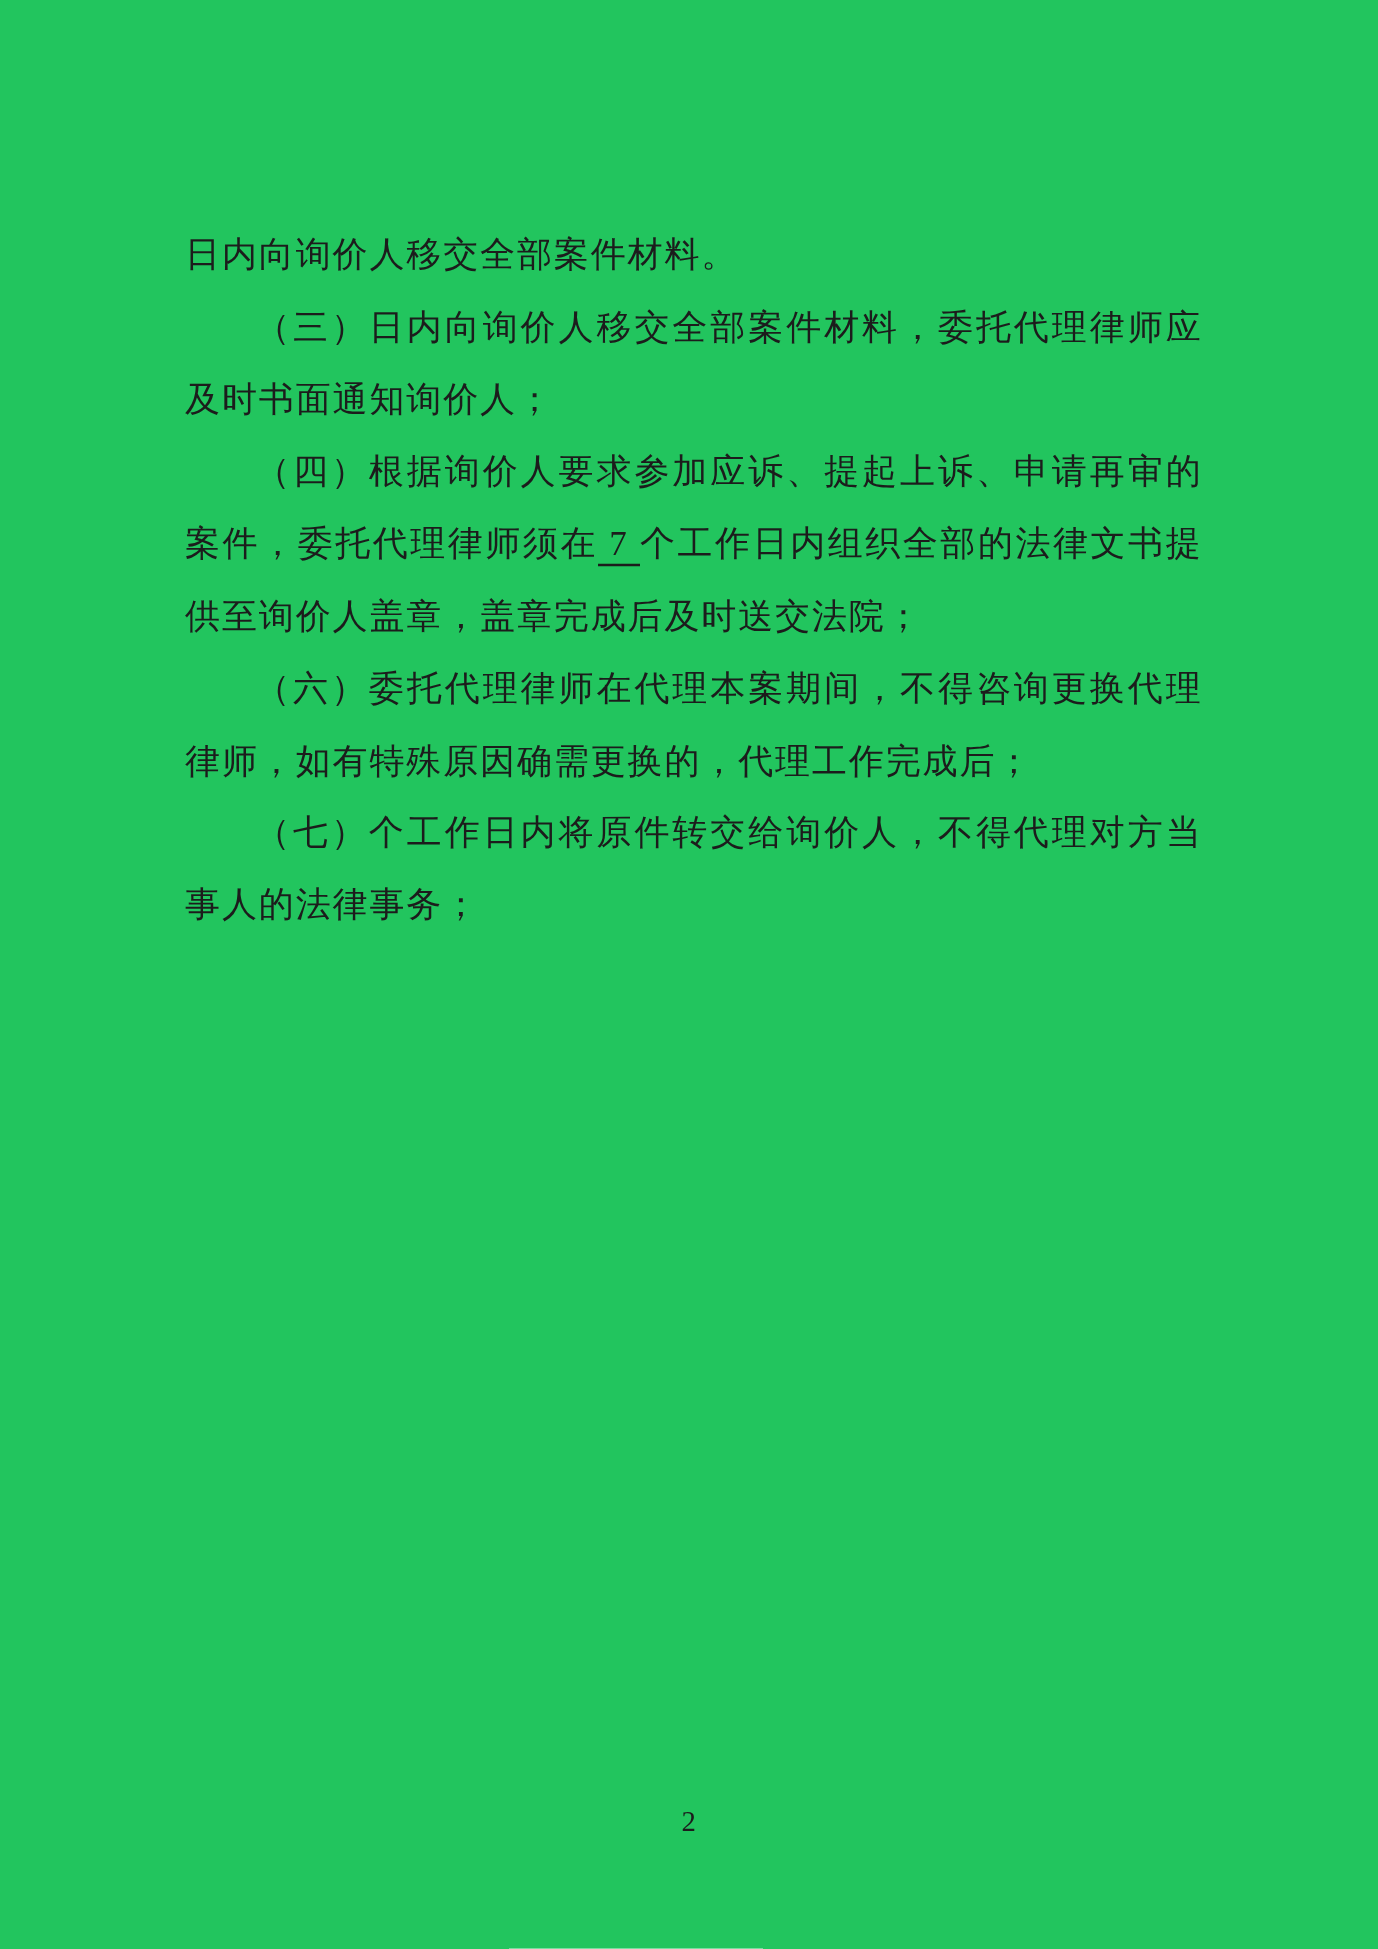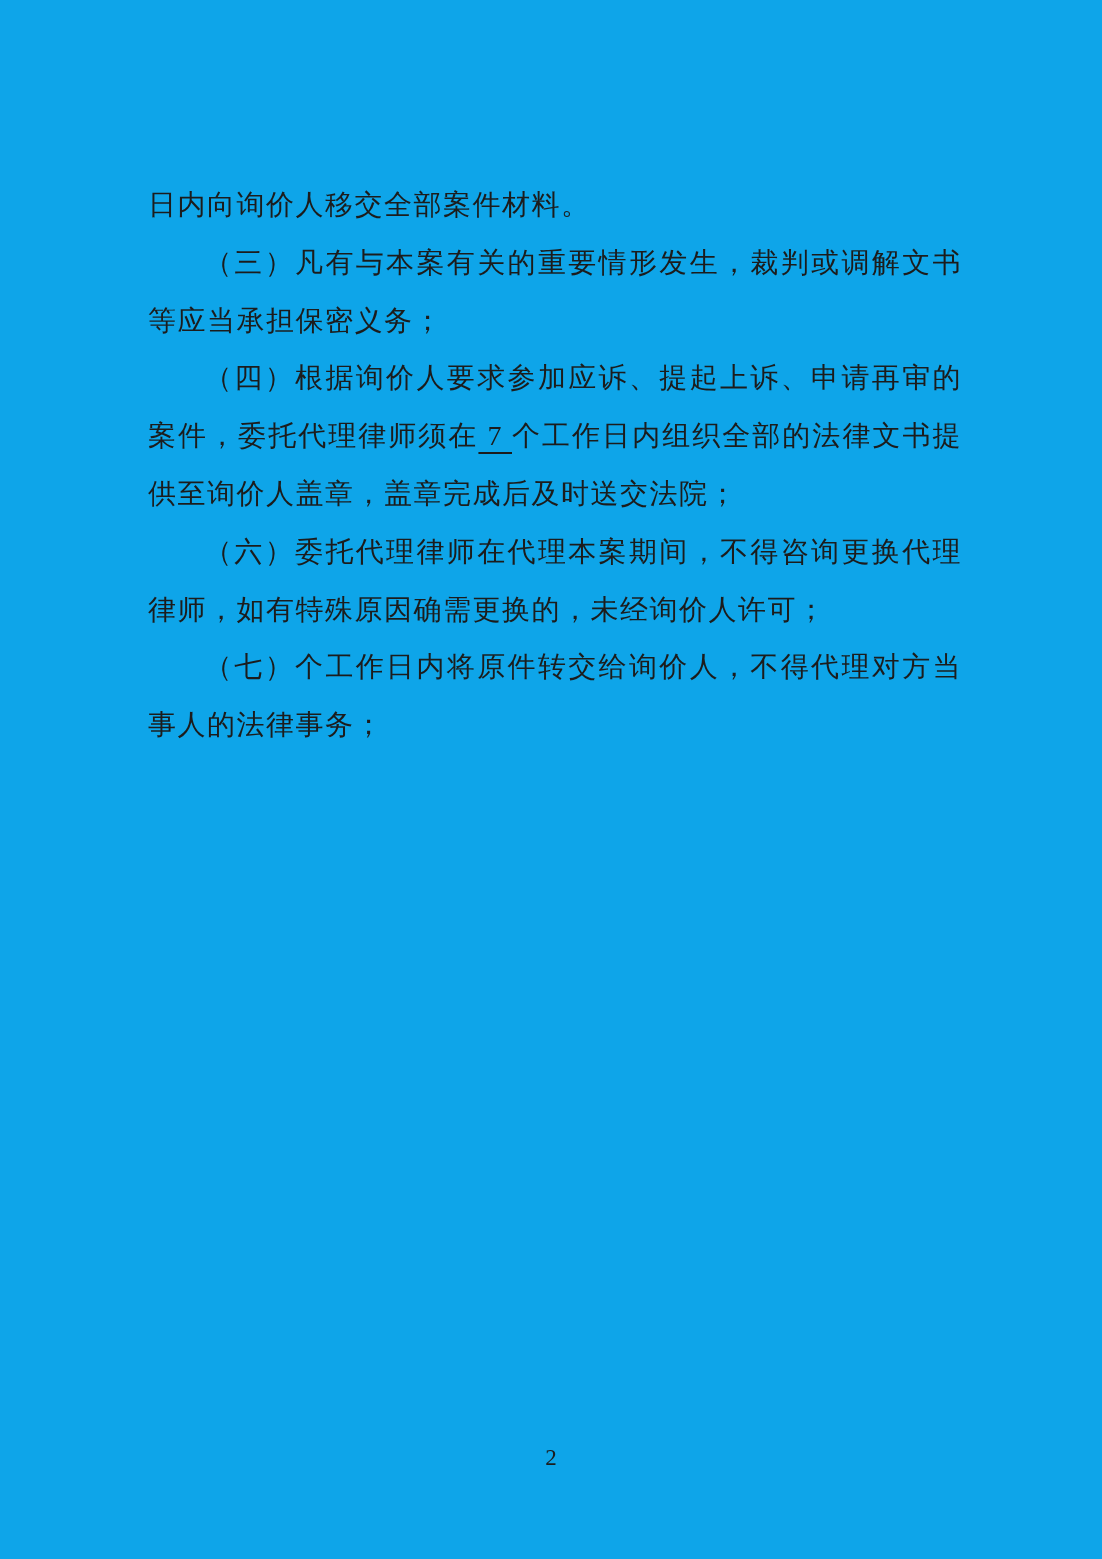--- a/index.html
+++ b/index.html
@@ -4,21 +4,21 @@
 <style>
   html, body {
     margin: 0;
     padding: 0;
     background: #ffffff;
   }
   .page {
     position: relative;
     width: 1102px;
     height: 1559px;
-    background: #0ea5e9;
+    background: #22c55e;
     overflow: hidden;
     font-family: "Liberation Serif", "DejaVu Serif", serif;
     color: #1c1c1c;
   }
   .doc-body {
     position: absolute;
     left: 148px;
     top: 176px;
     width: 814px;
   }
@@ -51,19 +51,19 @@
     line-height: 30px;
     color: #1c1c1c;
   }
 </style>
 </head>
 <body>
 
 <div class="page">
   <div class="doc-body">
       <p class="para"><span>日内向询价人移交全部案件材料。</span></p>
-      <p class="para indent"><span>（三）凡有与本案有关的重要情形发生，裁判或调解文书等应当承担保密义务；</span></p>
+      <p class="para indent"><span>（三）日内向询价人移交全部案件材料，委托代理律师应及时书面通知询价人；</span></p>
       <p class="para indent"><span>（四）根据询价人要求参加应诉、提起上诉、申请再审的案件，委托代理律师须在</span><span class="u"> 7 </span><span>个工作日内组织全部的法律文书提供至询价人盖章，盖章完成后及时送交法院；</span></p>
-      <p class="para indent"><span>（六）委托代理律师在代理本案期间，不得咨询更换代理律师，如有特殊原因确需更换的，未经询价人许可；</span></p>
+      <p class="para indent"><span>（六）委托代理律师在代理本案期间，不得咨询更换代理律师，如有特殊原因确需更换的，代理工作完成后；</span></p>
       <p class="para indent"><span>（七）个工作日内将原件转交给询价人，不得代理对方当事人的法律事务；</span></p>
     </div>
   <div class="page-number">2</div>
 </div>
 
 </body></html>

